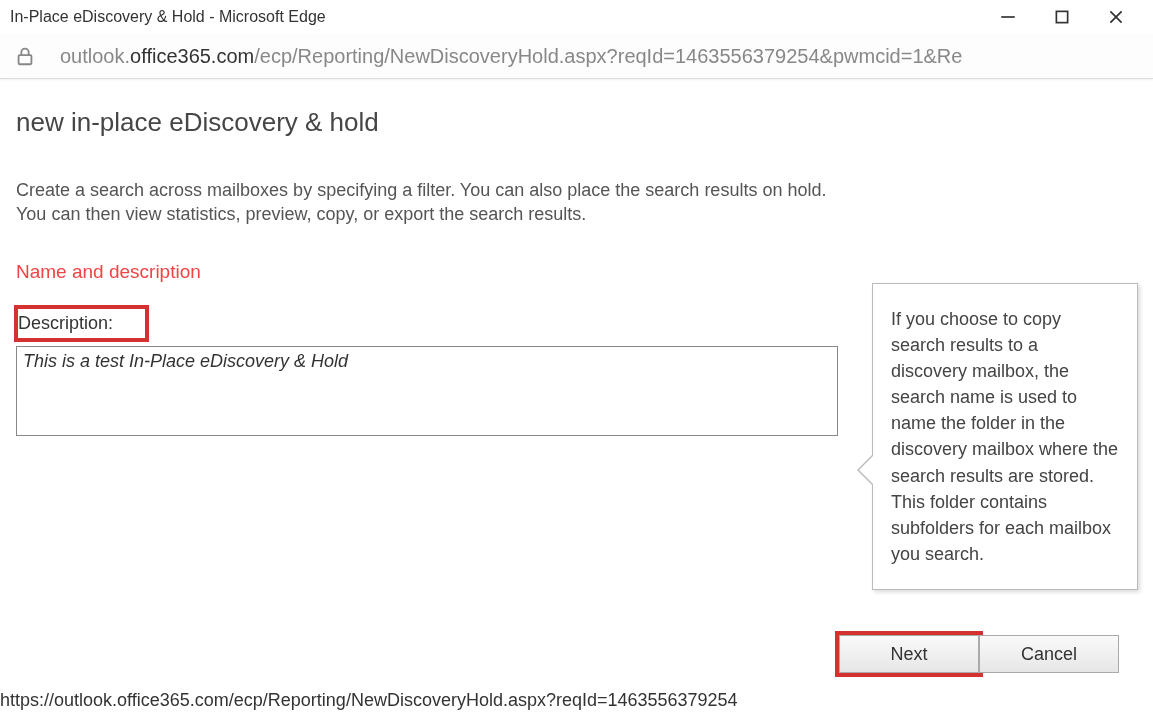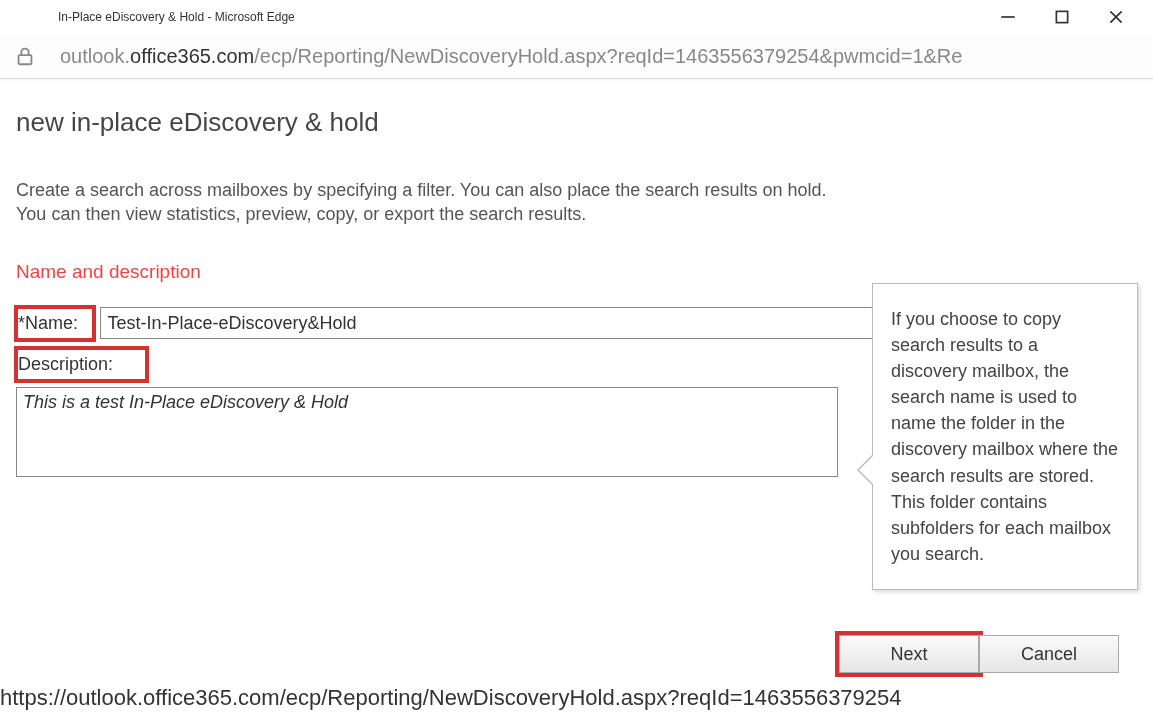--- a/index.html
+++ b/index.html
@@ -13,23 +13,22 @@
       width: 1153px;
       height: 713px;
       overflow: hidden;
       position: relative;
     }
     .title-bar {
       display: flex;
       align-items: center;
       justify-content: space-between;
       padding: 6px 12px 6px 10px;
-      font-size: 12px;
-      color: #333;
-      margin-left: 48px;
+      font-size: 16px;
+      color: #333;
     }
     .window-controls {
       display: flex;
       align-items: center;
       gap: 32px;
       padding-right: 14px;
     }
     .win-btn {
       font-size: 20px;
       color: #333;
@@ -193,21 +192,21 @@
       font-family: inherit;
     }
     .btn-highlight {
       outline: 4px solid #d43131;
       outline-offset: 0px;
     }
     .status-bar {
       position: absolute;
       bottom: 0;
       left: 0;
-      font-size: 22px;
+      font-size: 18px;
       color: #333;
       padding: 2px 0;
       background: #fff;
     }
   </style>
 </head>
 <body>
 
 <div class="title-bar">
   <span>In-Place eDiscovery &amp; Hold - Microsoft Edge</span>
@@ -243,29 +242,20 @@
   </span>
 </div>
 
 <div class="content">
   <h1 class="page-title">new in-place eDiscovery &amp; hold</h1>
 
   <p class="intro-text">Create a search across mailboxes by specifying a filter. You can also place the search results on hold. You can then view statistics, preview, copy, or export the search results.</p>
 
   <div class="section-header">Name and description</div>
 
-  <div>
-    <span class="highlighted-box">
-      <span class="field-label">*Name:</span>
-    </span>
-    <div class="input-wrapper">
-      <input type="text" class="text-input" value="Test-In-Place-eDiscovery&amp;Hold" style="">
-      <span class="clear-btn">✕</span>
-    </div>
-  </div>
 
   <div class="desc-label-wrapper">
     <span class="highlighted-box" style="padding-right:32px;">
       <span class="field-label">Description:</span>
     </span>
     <textarea class="textarea-input" style="">This is a test In-Place eDiscovery &amp; Hold</textarea>
   </div>
 </div>
 
 <div class="tooltip">

